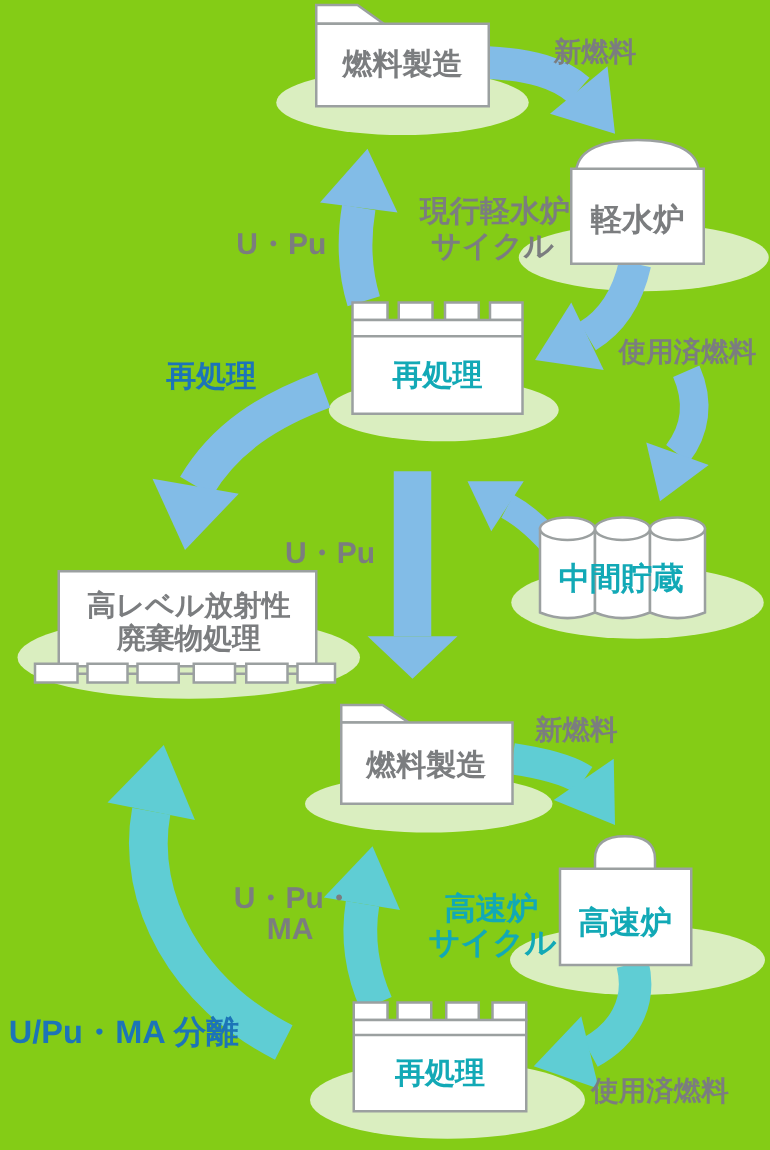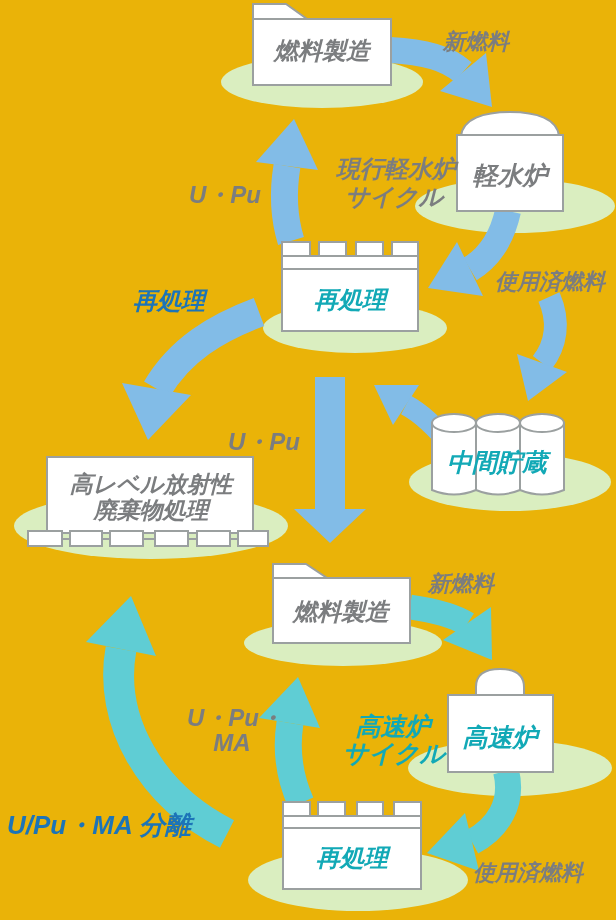--- a/index.html
+++ b/index.html
@@ -1,17 +1,17 @@
 <!DOCTYPE html>
 <html><head>
 <meta charset="utf-8">
 <style>
   html,body { margin:0; padding:0; background:#ffffff; }
-  #canvas { position:relative; width:616px; height:920px; background:#eab308; overflow:hidden;
-            font-family:"Liberation Sans", sans-serif;font-style:italic; }
+  #canvas { position:relative; width:616px; height:920px; background:#84cc16; overflow:hidden;
+            font-family:"Liberation Sans", sans-serif; }
   svg { display:block; }
   .node-shape { fill:#ffffff; stroke:#9ba0a0; stroke-width:2; }
   .node-line  { fill:none;    stroke:#9ba0a0; stroke-width:2; }
   .txt  { font-family:"Liberation Sans", sans-serif; font-weight:bold; text-anchor:middle; }
   .txt-left { text-anchor:start; }
   .gray { fill:#7b7d7f; }
   .teal { fill:#12a9b6; }
   .blue { fill:#1c74b8; }
   .shaft { fill:none; }
 </style>

